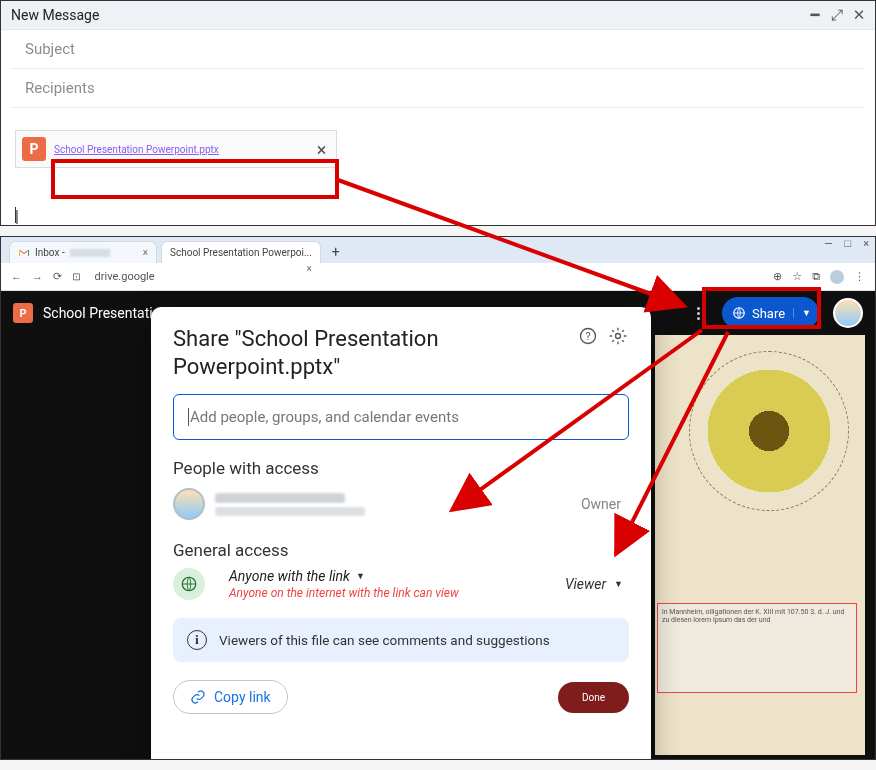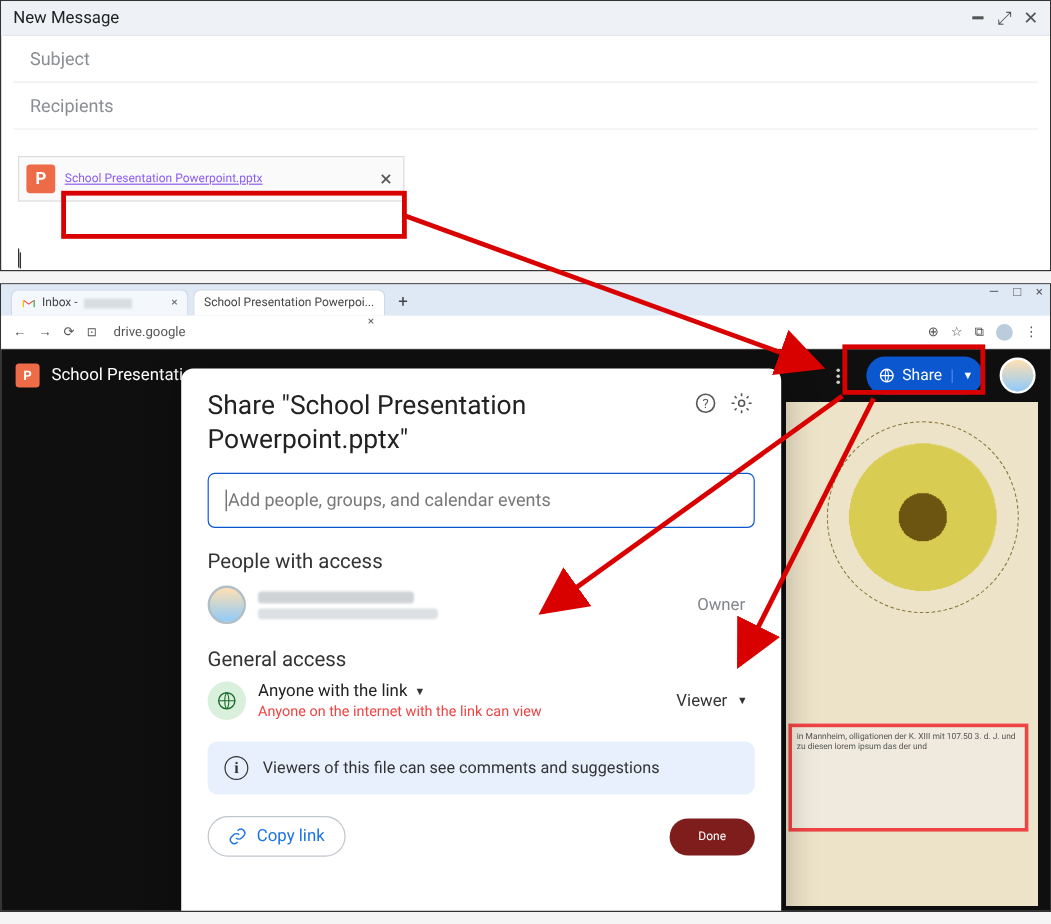--- a/index.html
+++ b/index.html
@@ -123,21 +123,21 @@
   }
   .share-btn .dd { border-left:1px solid rgba(255,255,255,0.3); padding-left:8px; margin-left:2px; font-size:9px; }
   .avatar-top { width:30px; height:30px; border-radius:50%; background:linear-gradient(#ffe0b2,#90caf9); border:2px solid #fff; }
   .red-highlight-share { position:absolute; border:4px solid #d90000; left:701px; top:50px; width:119px; height:42px; z-index:5; pointer-events:none; }
   
   .content-bg {
     position:absolute; top:44px; right:10px; width:210px; height:420px;
     background:#ede3c8;
   }
   .flower { position:absolute; top:60px; right:26px; width:160px; height:160px; border-radius:50%; border:1px dashed #8a7a3f; background:radial-gradient(circle at 50% 50%, #6b5510 0 18%, #d9cc52 18% 55%, transparent 55%); }
-  .newsprint { position:absolute; bottom:66px; right:18px; width:200px; height:90px; background:#efeadd; border:3px solid #ef4444; font-size:7px; color:#555; padding:4px; line-height:1.2; overflow:hidden; }
+  .newsprint { position:absolute; bottom:66px; right:18px; width:200px; height:90px; background:#efeadd; border:1px solid #ef4444; font-size:7px; color:#555; padding:4px; line-height:1.2; overflow:hidden; }
   
   
   .dialog {
     position:absolute; left:150px; top:16px; width:500px; height:500px;
     background:#fff; border-radius:10px; box-shadow:0 8px 30px rgba(0,0,0,0.3);
     padding:18px 22px 18px 22px; z-index:10;
   }
   .dialog-head { display:flex; align-items:flex-start; gap:8px; }
   .dialog-title { font-size:22px; color:#222; flex:1; line-height:1.25; font-weight:400; }
   .dialog-head .hicon { width:22px; height:22px; display:flex; align-items:center; justify-content:center; color:#555; cursor:pointer; }
@@ -148,21 +148,21 @@
   .section-h { margin-top:18px; color:#333; font-size:17px; font-weight:400; }
   
   .person-row { display:flex; align-items:center; gap:10px; margin-top:10px; }
   .person-ava { width:32px; height:32px; border-radius:50%; background:linear-gradient(#ffe0b2,#90caf9); border:2px solid #b0bec5; }
   .person-block { display:flex; flex-direction:column; gap:4px; }
   .blurline { height:10px; width:130px; background:#d0d3d6; border-radius:3px; filter:blur(1px); }
   .blurline.sm { width:150px; height:9px; background:#dce0e4; }
   .role-owner { margin-left:auto; color:#80868b; font-size:14px; padding-right:8px; }
   
   .sub-h { margin-top:20px; color:#333; font-size:17px; }
-  .access-row { display:flex; align-items:center; gap:10px; margin-top:8px; }
+  .access-row { display:flex; align-items:center; gap:24px; margin-top:8px;font-style:italic; }
   .globe-badge { width:32px; height:32px; border-radius:50%; background:#d9f0dc; display:flex; align-items:center; justify-content:center; }
   .globe-badge svg { width:18px; height:18px; }
   .access-text { display:flex; flex-direction:column; }
   .access-main { font-size:14px; color:#222; display:flex; align-items:center; gap:6px; }
   .access-sub { font-size:12px; color:#ef4444; margin-top:2px; }
   .caret { font-size:9px; color:#333; }
   .role-dd { margin-left:auto; font-size:14px; color:#333; display:flex; align-items:center; gap:8px; cursor:pointer; padding-right:6px; }
   
   .banner {
     margin-top:18px; background:#e8f0fe; border-radius:8px; padding:12px 14px;

